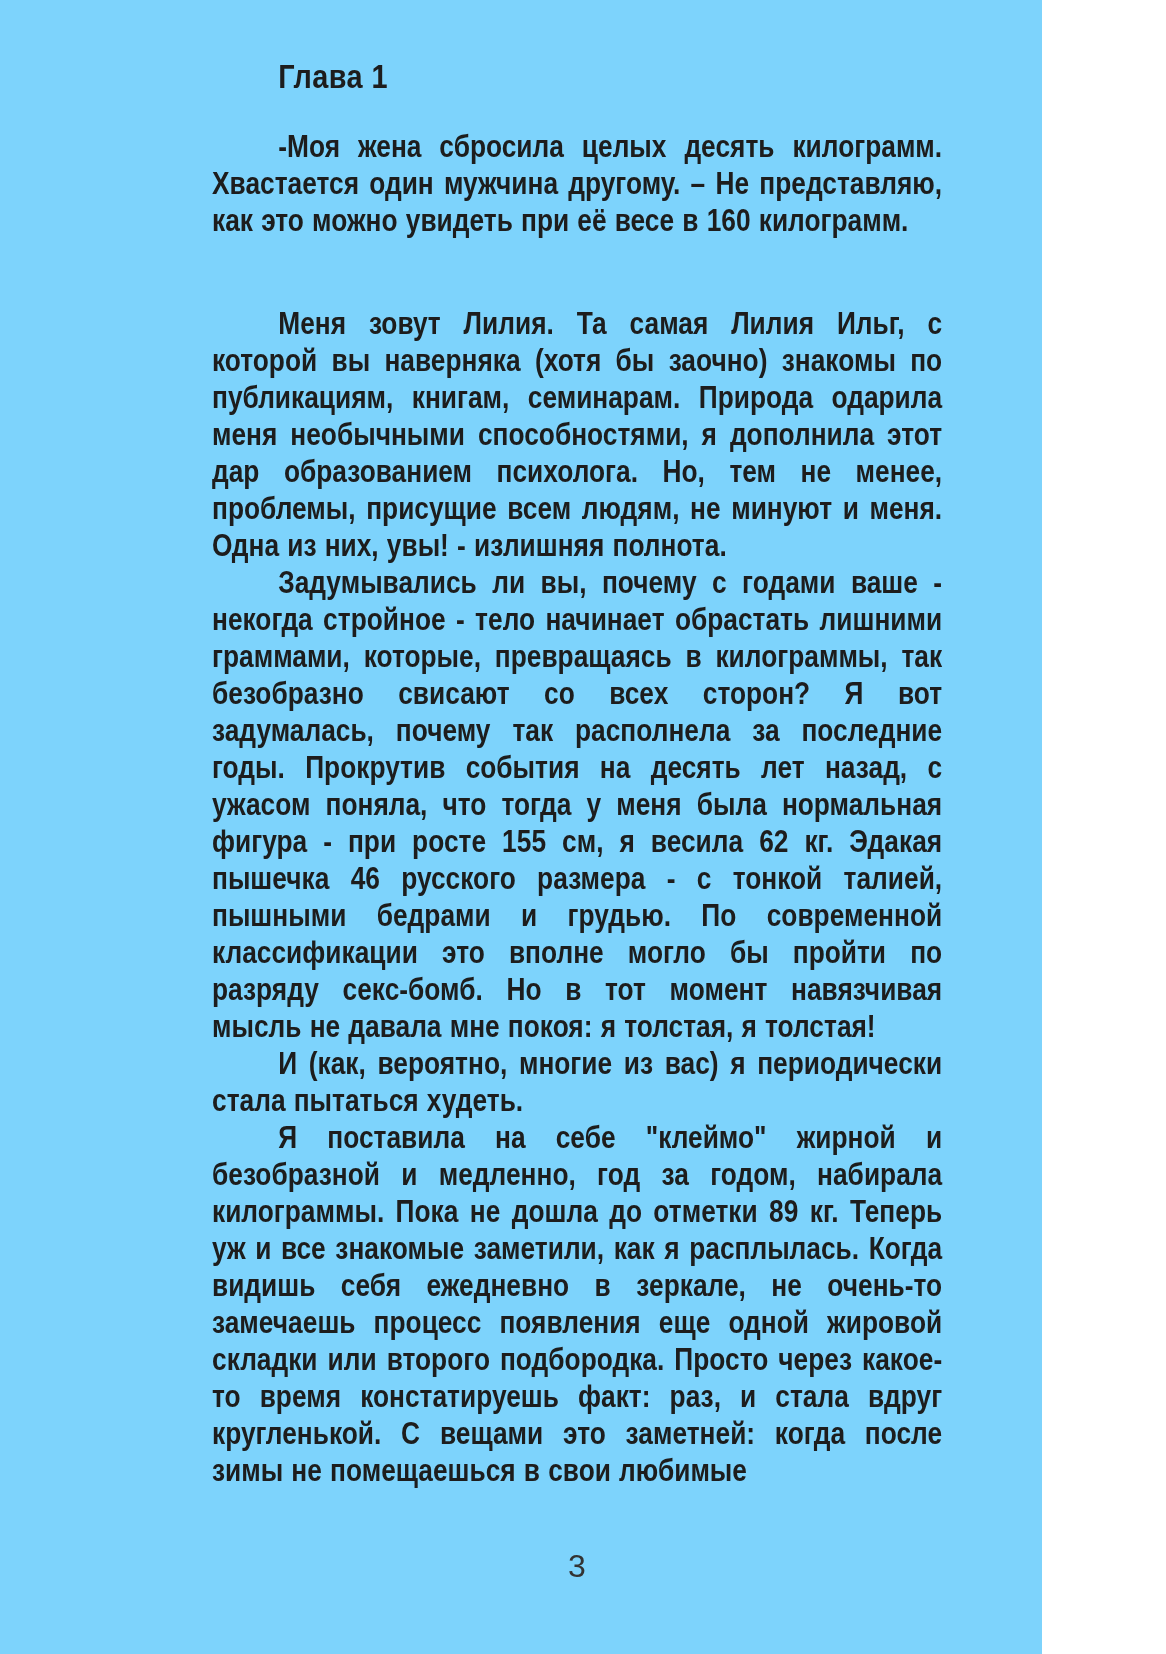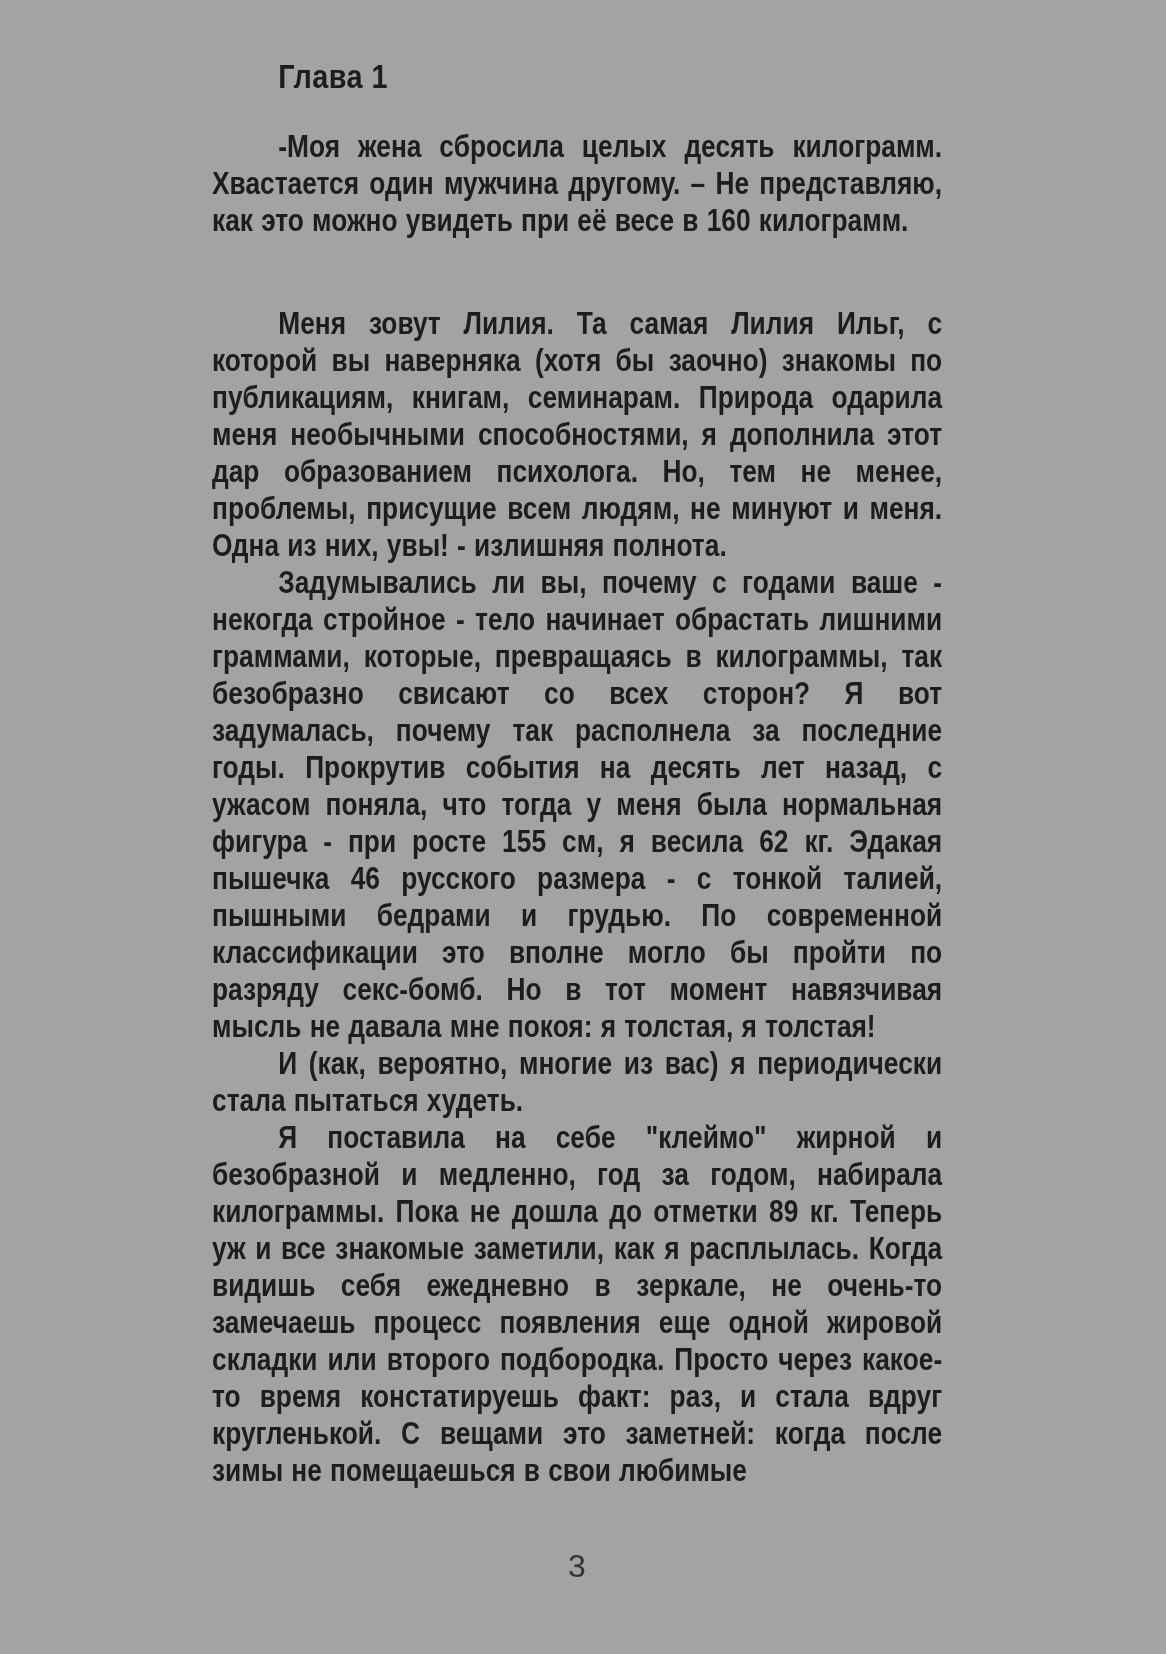--- a/index.html
+++ b/index.html
@@ -2,23 +2,23 @@
 <html lang="ru"><head>
 <meta charset="utf-8">
 <style>
   html, body {
     margin: 0;
     padding: 0;
     background: #ffffff;
   }
   .screen {
     position: relative;
-    width: 1166px;
+    width: 1042px;
     height: 1654px;
-    background: #a3a3a3;
+    background: #7dd3fc;
     overflow: hidden;
     font-family: "Liberation Sans", sans-serif;
   }
   
   .text-block {
     position: absolute;
     left: 212px;
     top: 56px;
     width: 860px;
     transform: scaleX(0.849);

